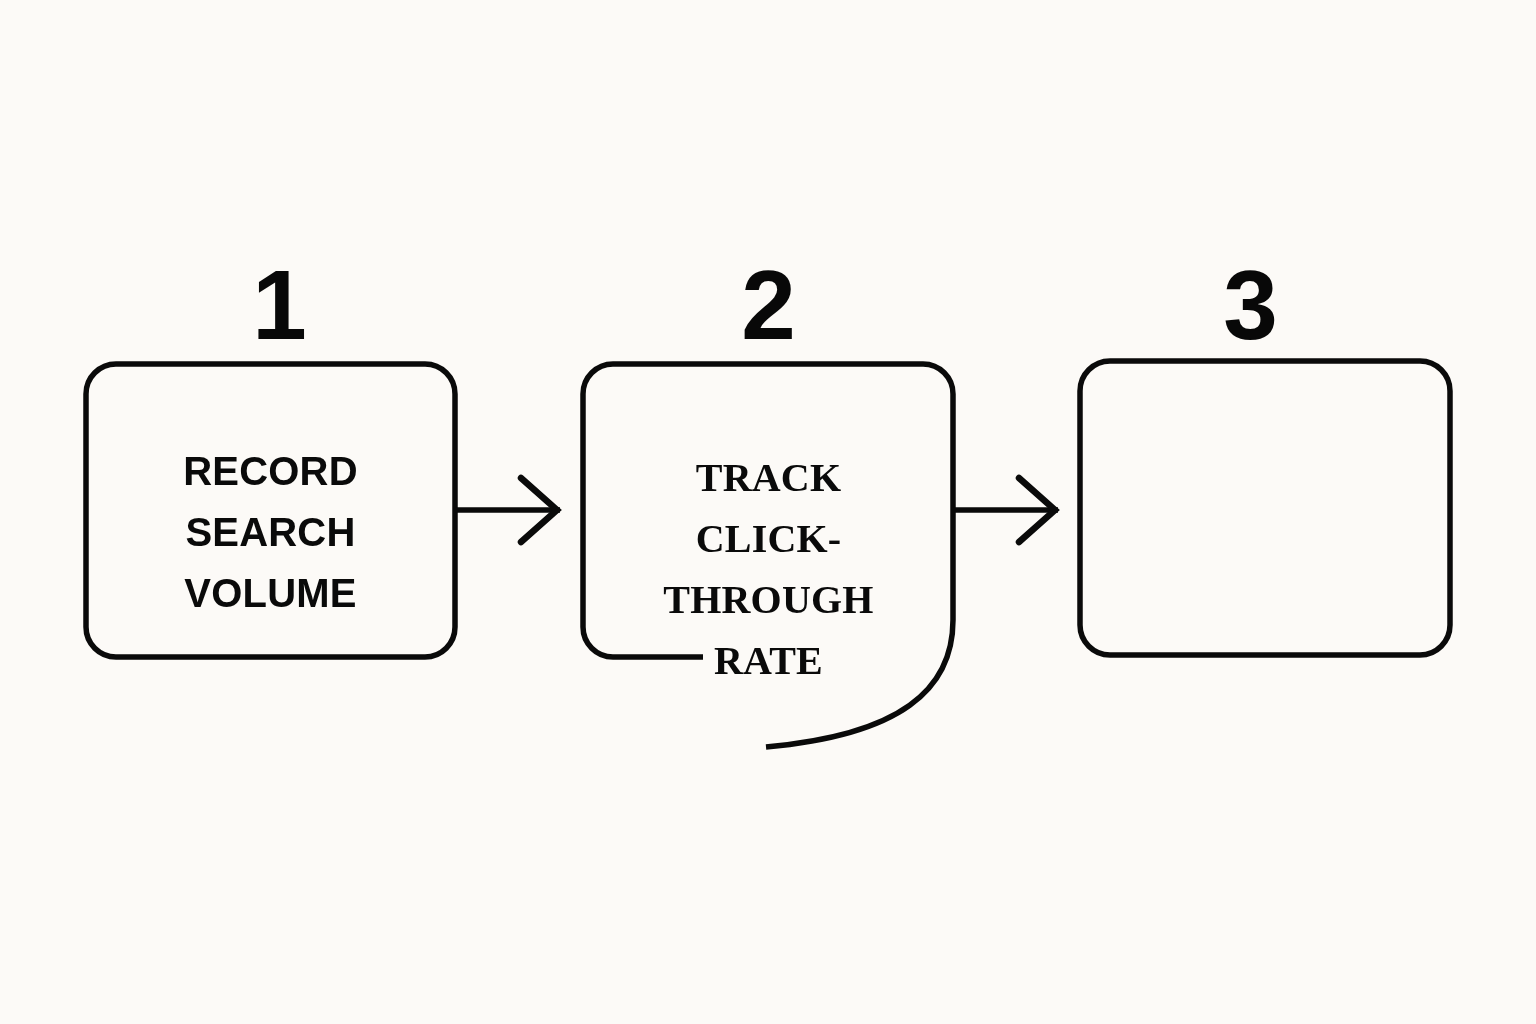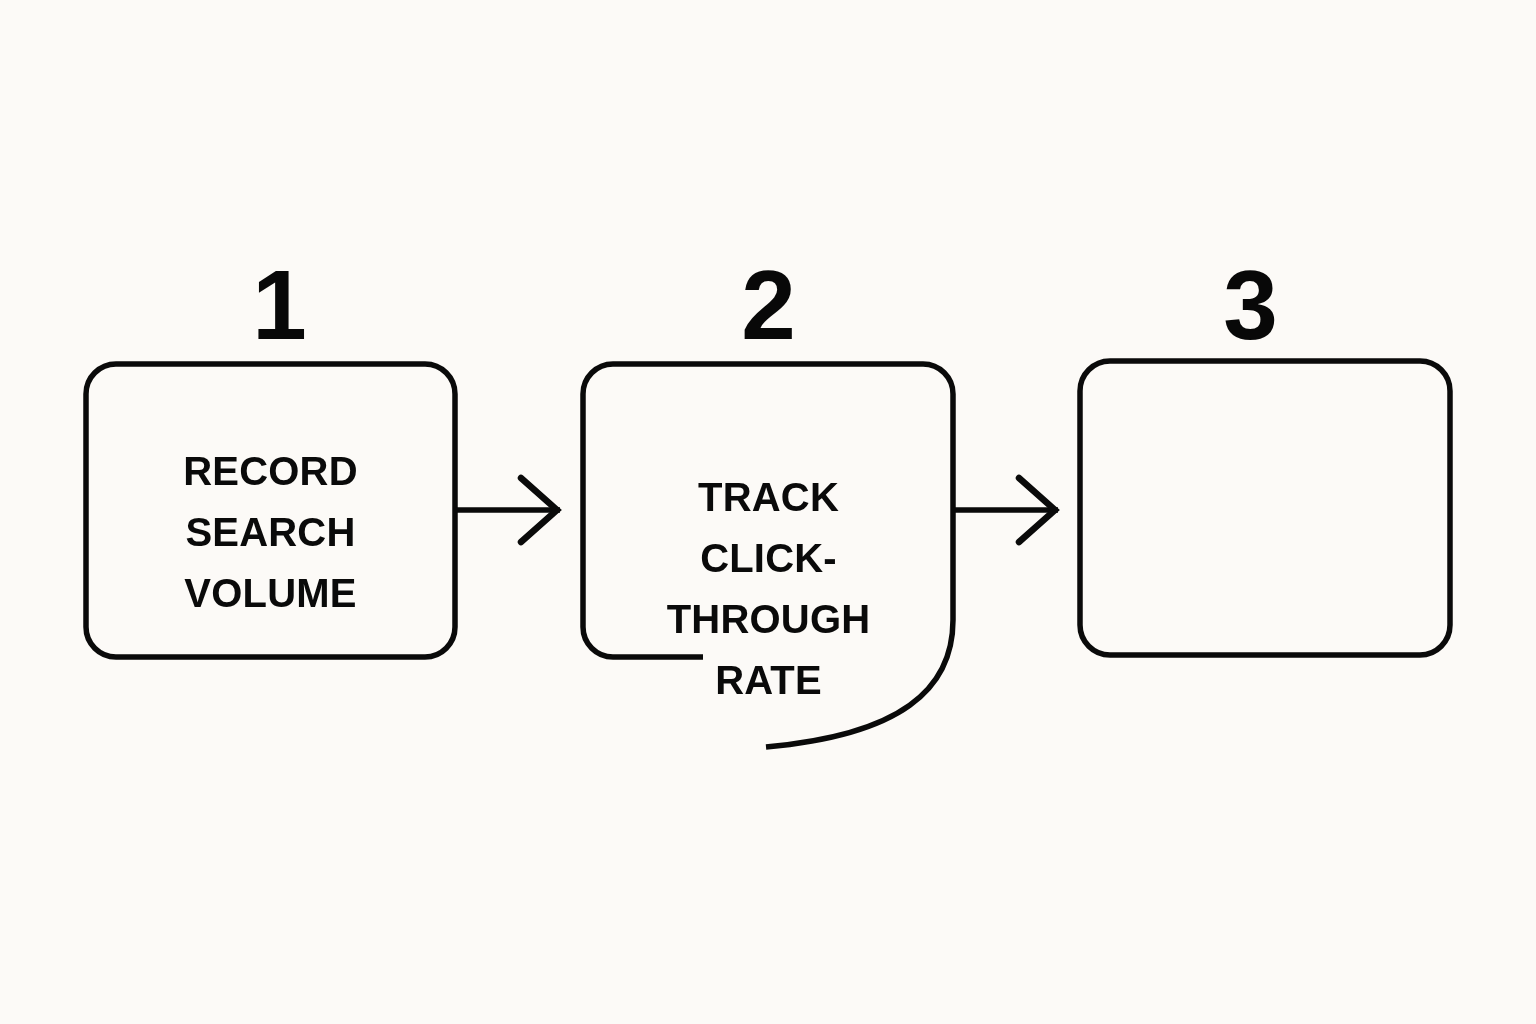--- a/index.html
+++ b/index.html
@@ -46,21 +46,21 @@
     letter-spacing: 0.2px;
     white-space: pre-line;
     user-select: none;
     margin-top: 19px;
   }
   
   #num-1 { left: 186px; top: 256px; width: 186px; }
   #label-1 { left: 86px; top: 422px; width: 369px; }
   
   #num-2 { left: 675px; top: 256px; width: 186px; }
-  #label-2 { left: 583px; top: 448px; width: 371px; }
+  #label-2 { left: 583px; top: 428px; width: 371px; font-family: Liberation Serif, serif; }
   
   #num-3 { left: 1157px; top: 256px; width: 186px; }
   #label-3 { left: 1080px; top: 428px; width: 371px; }
 </style>
 </head>
 <body>
 
 <div id="canvas">
 
   <svg class="svg-layer" viewBox="0 0 1536 1024">

